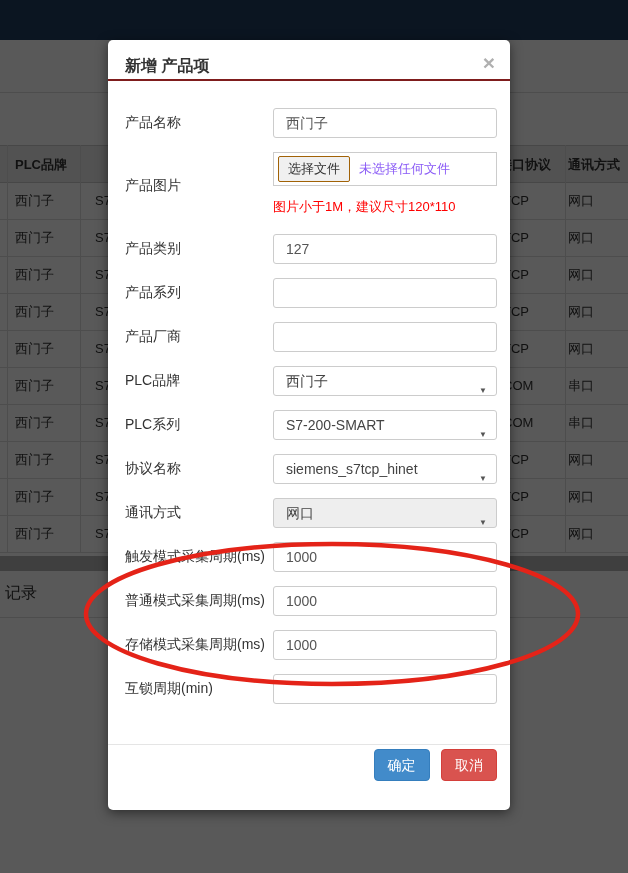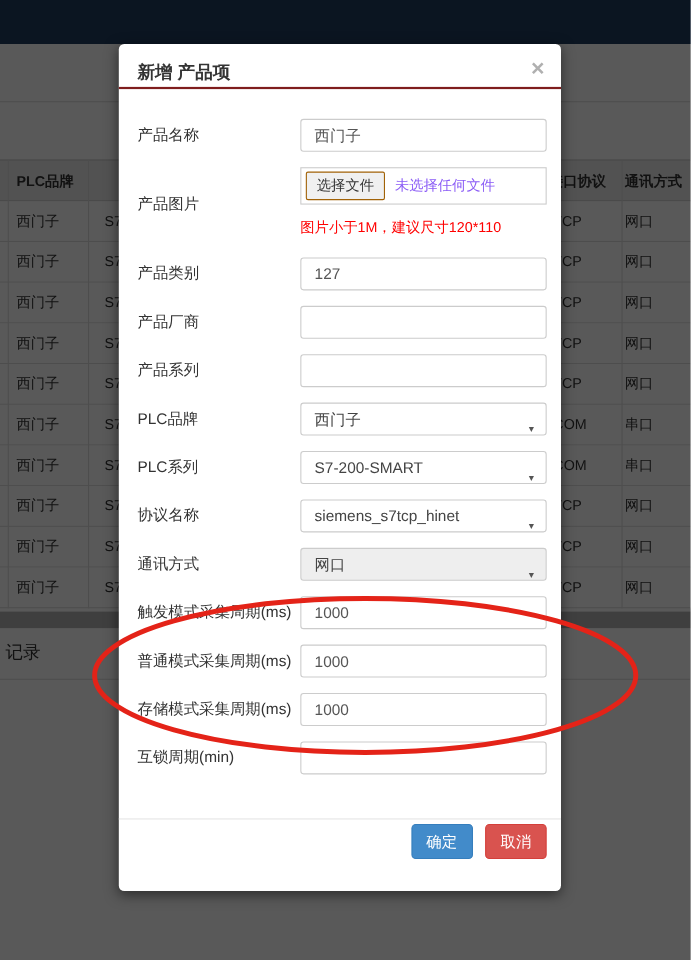--- a/index.html
+++ b/index.html
@@ -165,27 +165,27 @@
             <div class="hint">图片小于1M，建议尺寸120*110</div>
           </div>
         </div>
         <div class="form-group">
           <div class="form-label">产品类别</div>
           <div class="control">
             <div class="tinput">127</div>
           </div>
         </div>
         <div class="form-group">
+          <div class="form-label">产品系列</div>
+          <div class="control">
+            <div class="tinput"></div>
+          </div>
+        </div>
+        <div class="form-group">
           <div class="form-label">产品厂商</div>
-          <div class="control">
-            <div class="tinput"></div>
-          </div>
-        </div>
-        <div class="form-group">
-          <div class="form-label">产品系列</div>
           <div class="control">
             <div class="tinput"></div>
           </div>
         </div>
         <div class="form-group">
           <div class="form-label">PLC品牌</div>
           <div class="control">
             <div class="selectbox"><span>西门子</span><span class="arrow">▼</span></div>
           </div>
         </div>

